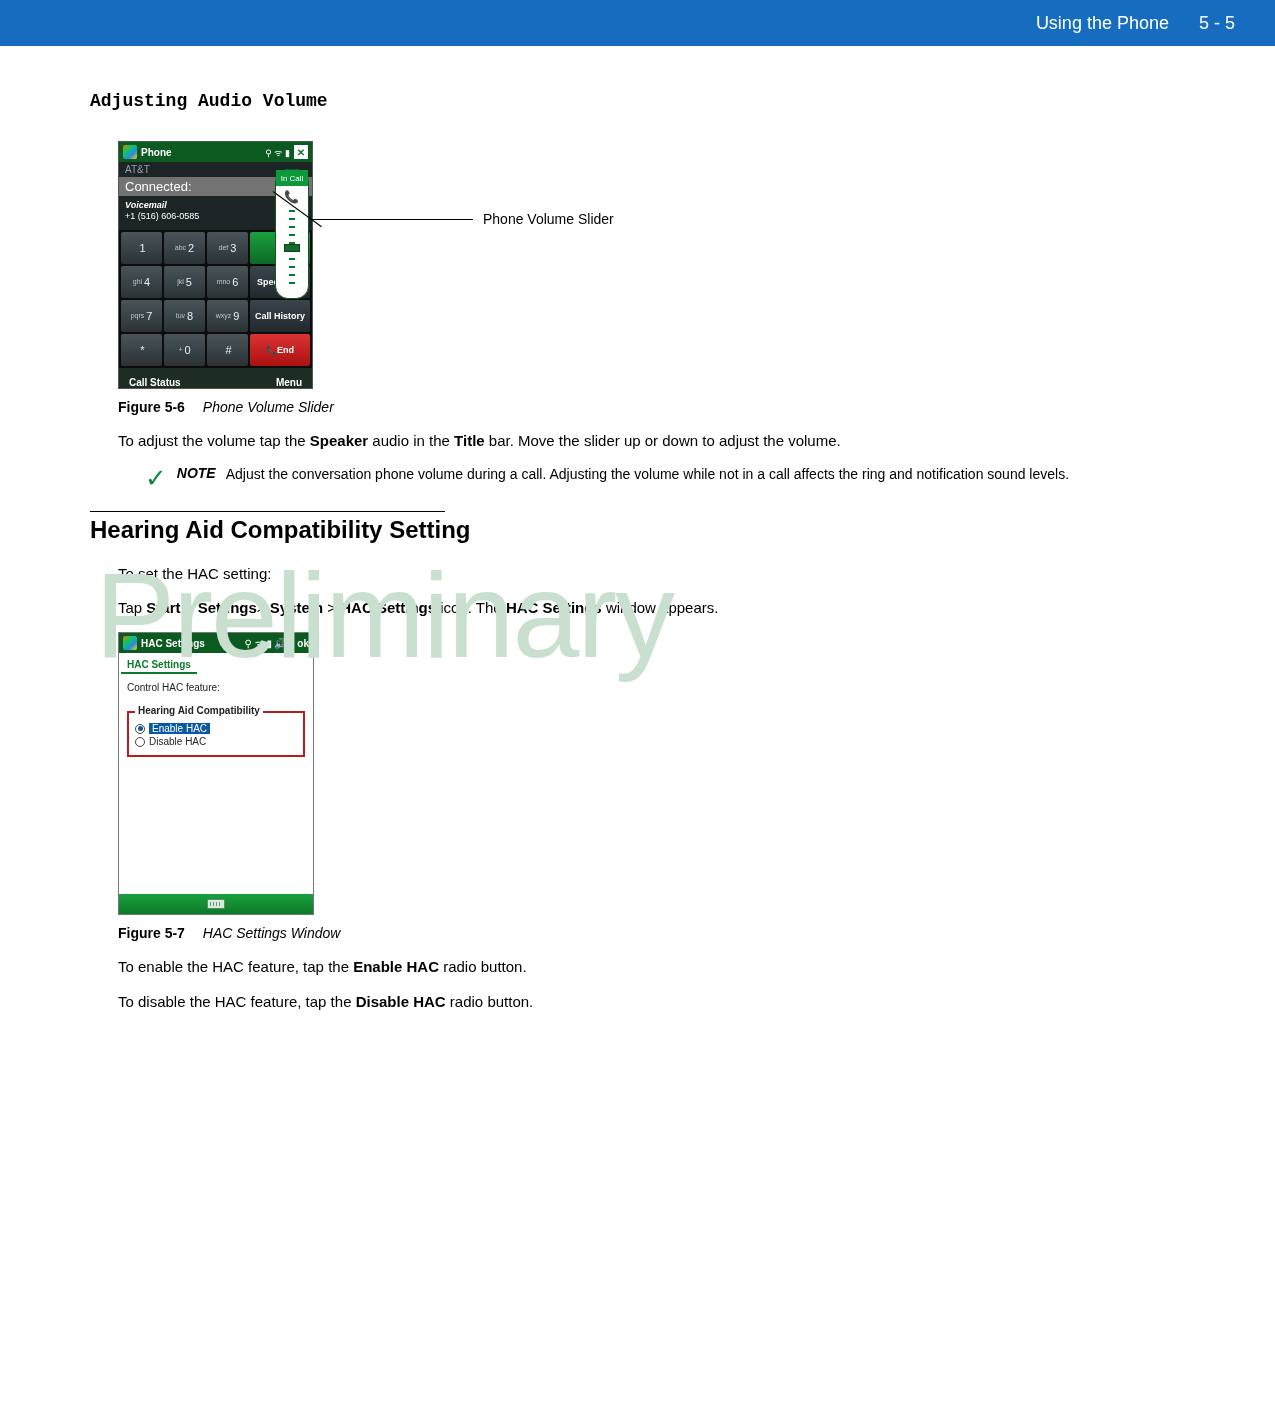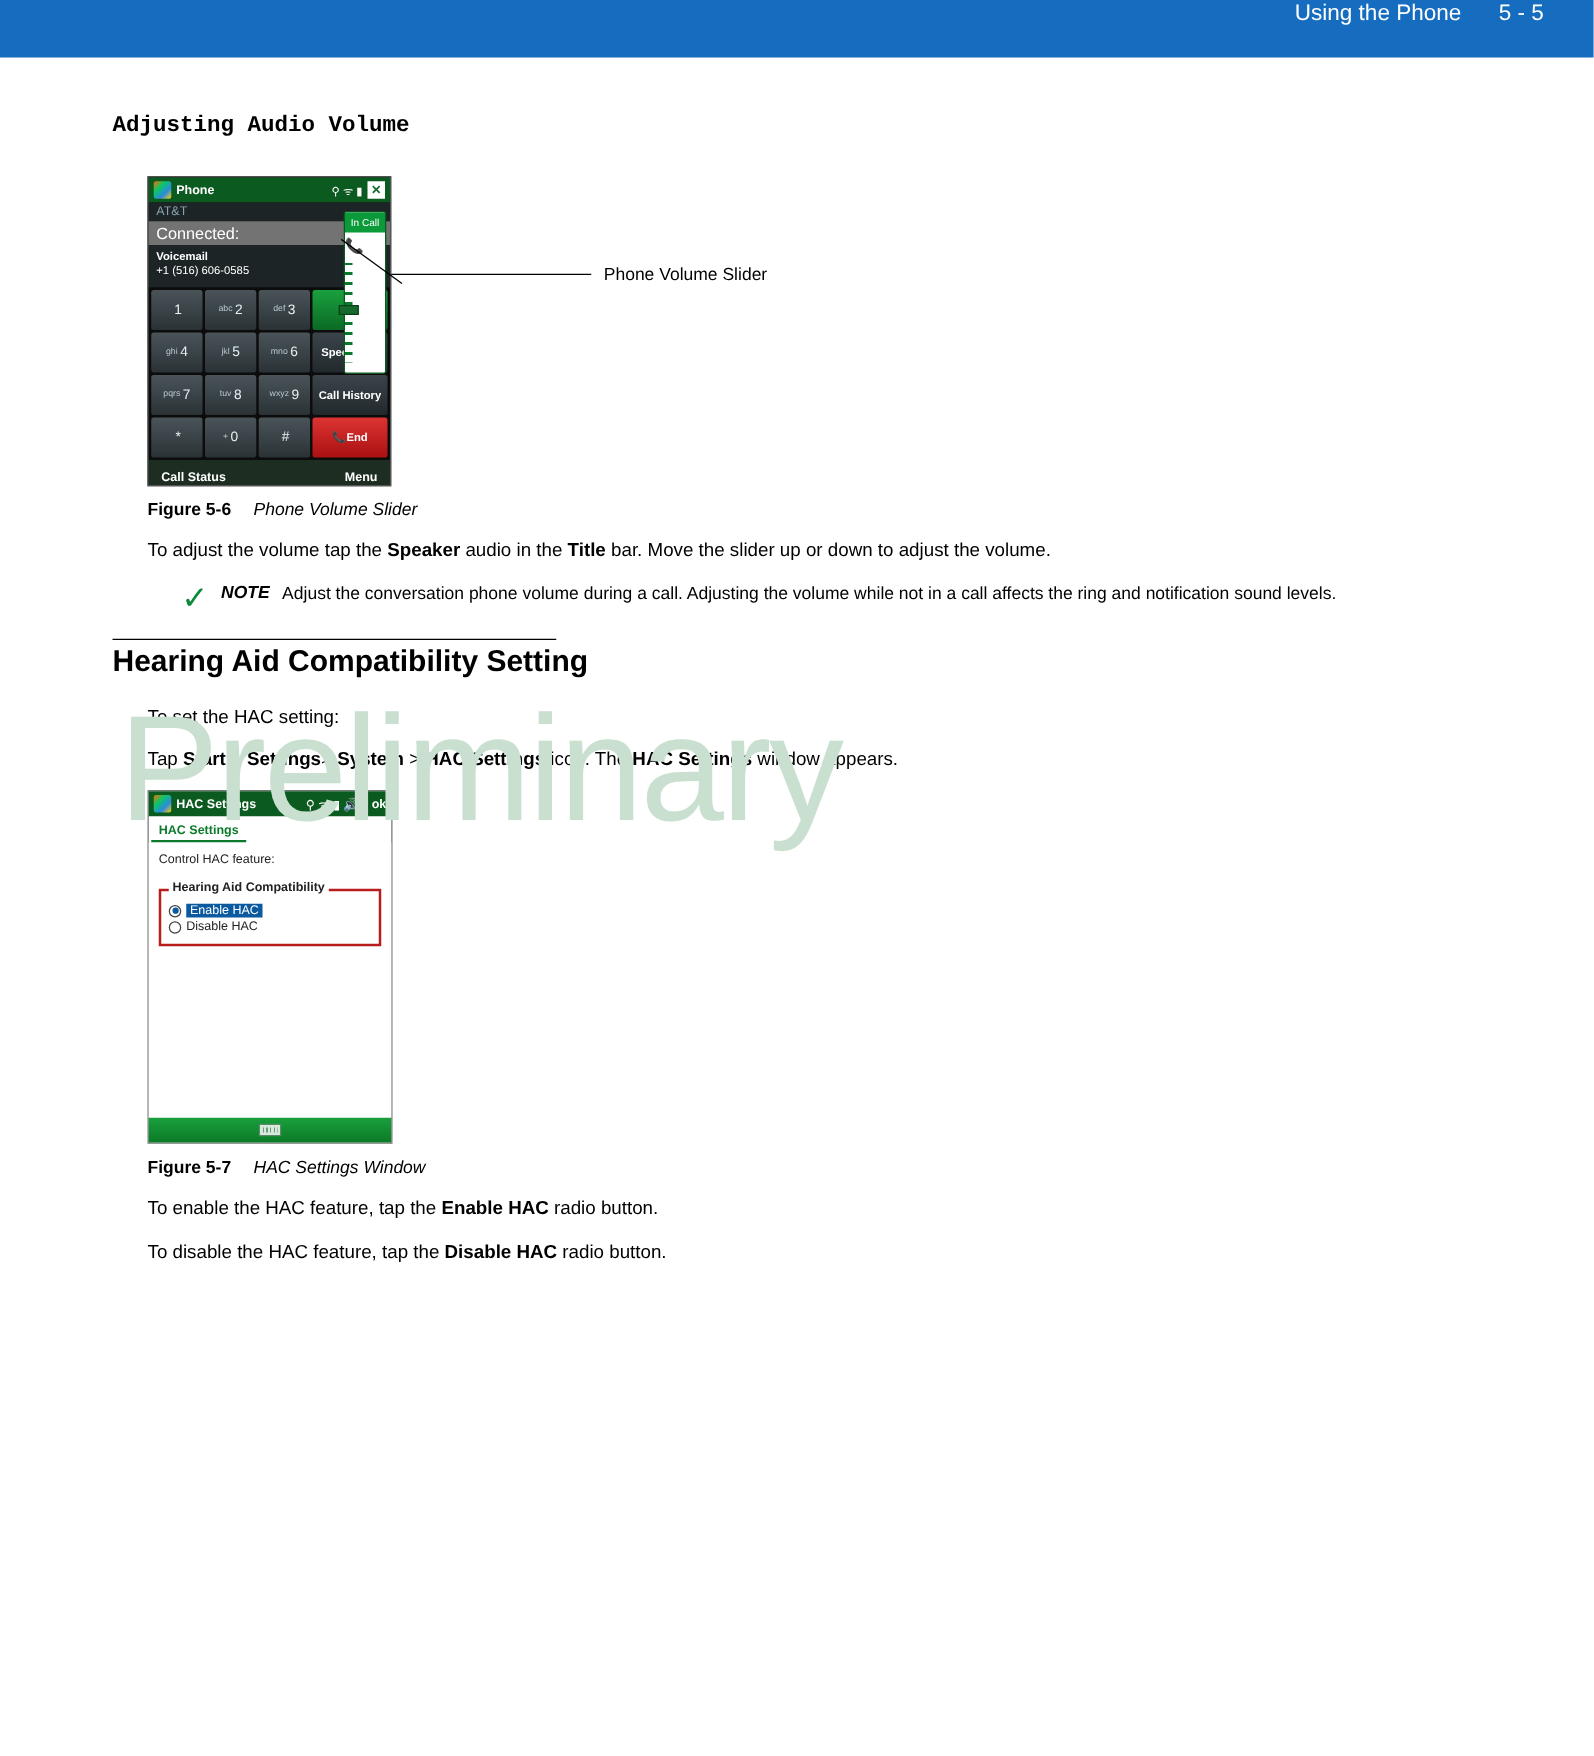--- a/index.html
+++ b/index.html
@@ -1,17 +1,17 @@
 <!DOCTYPE html>
 <html><head>
 <meta charset="utf-8">
 <style>
   * { box-sizing: border-box; margin: 0; padding: 0; }
   body { font-family: Arial, Helvetica, sans-serif; color: #000; background:#fff; width:1275px; position:relative;}
-  .header-bar { background:#166dc0; height:46px; display:flex; justify-content:flex-end; align-items:flex-start; padding-right:40px; color:#fff; font-size:18px;}
+  .header-bar { background:#166dc0; height:46px; display:flex; justify-content:flex-end; align-items:center; padding-right:40px; color:#fff; font-size:18px;}
   .header-title { margin-right:30px; }
   .header-page { }
   .content { padding: 45px 90px 40px 90px; position:relative; }
   .watermark { position:absolute; top:500px; left:95px; font-size:120px; color:#c9e0d0; font-weight:400; letter-spacing:-2px; z-index:0; pointer-events:none;}
   h3.sub { font-size:18px; font-weight:bold; margin-bottom:30px; font-family:Liberation Mono, monospace; }
   h2.section { font-size:24px; font-weight:bold; margin:28px 0 20px 0; font-family:Arial; border-top:1px solid #000; padding-top:4px; display:inline-block; width:100%;}
   .body-text { font-size:15px; line-height:1.35; margin-bottom:14px; margin-left:28px;}
   .body-text b { font-weight:bold;}
   .fig-caption { font-size:14px; margin:10px 0 16px 28px;}
   .fig-caption .fig-num { font-weight:bold; margin-right:14px;}
@@ -24,29 +24,29 @@
   .phone-fig { position:relative; margin-left:28px; margin-bottom:6px; display:flex; align-items:flex-start;}
   .phone-shell { width:195px; background:#111; font-family:Tahoma,Arial,sans-serif; color:#fff; font-size:10px; border:1px solid #555;}
   .phone-titlebar { background:#0b5a1f; height:20px; display:flex; align-items:center; padding:0 4px; gap:4px;}
   .win-icon { width:14px; height:14px; background:linear-gradient(135deg,#ff6a00,#0ac864,#2a8adf,#ffd200); border-radius:2px;}
   .titlebar-text { font-weight:bold; flex:1;}
   .titlebar-icons { display:flex; gap:3px; align-items:center; font-size:9px;}
   .x-btn { background:#fff; color:#176b2b; width:14px; height:14px; display:flex; align-items:center; justify-content:center; font-weight:bold;}
   .carrier-row { background:#1d2426; padding:2px 6px; color:#8aa3af; font-size:10px;}
   .connected-row { background:#737373; padding:2px 6px; font-size:13px; display:flex; justify-content:space-between;}
   .vm-row { background:#1d2426; padding:4px 6px 8px 6px; font-size:9px; line-height:1.2;}
-  .vm-row .vm-lbl{font-weight:bold;}
+  .vm-row .vm-lbl{font-weight:bold;font-style:italic;}
   .keypad { display:grid; grid-template-columns:repeat(3,1fr) 60px; grid-auto-rows:32px; gap:2px; padding:2px; background:#0c0c0c;}
   .key { background:linear-gradient(#4a5458,#2a3236); display:flex; align-items:center; justify-content:center; font-size:11px; color:#e8f0f4; border-radius:2px;}
   .key .sub{font-size:7px; margin-right:2px; color:#b9c8d0;}
   .side-btn { background:linear-gradient(#3a444a,#22292d); display:flex; align-items:center; justify-content:center; font-size:9px; font-weight:bold; border-radius:2px;}
   .side-btn.end { background:linear-gradient(#d33,#a11);}
   .side-btn.green{ background:linear-gradient(#1aa03e,#0b6a24);}
   .softkeys { background:#1d2d22; height:20px; display:flex; justify-content:space-between; align-items:flex-end; padding:0 10px; font-weight:bold; font-size:10px;}
-  .slider-pop { position:absolute; top:28px; right:4px; width:34px; height:130px; background:#fff; border:1px solid #0b5a1f; border-radius:2px; display:flex; flex-direction:column; align-items:flex-start;}
+  .slider-pop { position:absolute; top:28px; right:4px; width:34px; height:130px; background:#fff; border:1px solid #0b5a1f; border-radius:13px; display:flex; flex-direction:column; align-items:center;}
   .slider-pop .hdr{ background:#0b9a3a; width:100%; height:16px; color:#fff; font-size:8px; display:flex; align-items:center; justify-content:center;}
   .slider-pop .icon-phone { width:16px; height:16px; margin-top:4px; font-size:12px; text-align:center; color:#222;}
   .slider-track { width:6px; flex:1; margin:4px 0 8px 0; background:repeating-linear-gradient(#0a7a2c,#0a7a2c 2px,#fff 2px,#fff 8px); position:relative;}
   .slider-thumb { position:absolute; left:-5px; top:34px; width:16px; height:8px; background:#166b2c; border:1px solid #0a4218;}
   .time-ov{ position:absolute; top:25px; right:-14px; color:#fff; font-size:12px; }
   .callout-line { width:160px; height:1px; background:#000; margin-top:78px; position:relative;}
   .callout-line::before{content:''; position:absolute; left:-40px; top:-28px; width:60px; height:1px; background:#000; transform:rotate(36deg); transform-origin:left;}
   .callout-text { font-size:14px; margin-left:10px; margin-top:70px; white-space:nowrap;}
   .phone-wrap { position:relative;}
   

